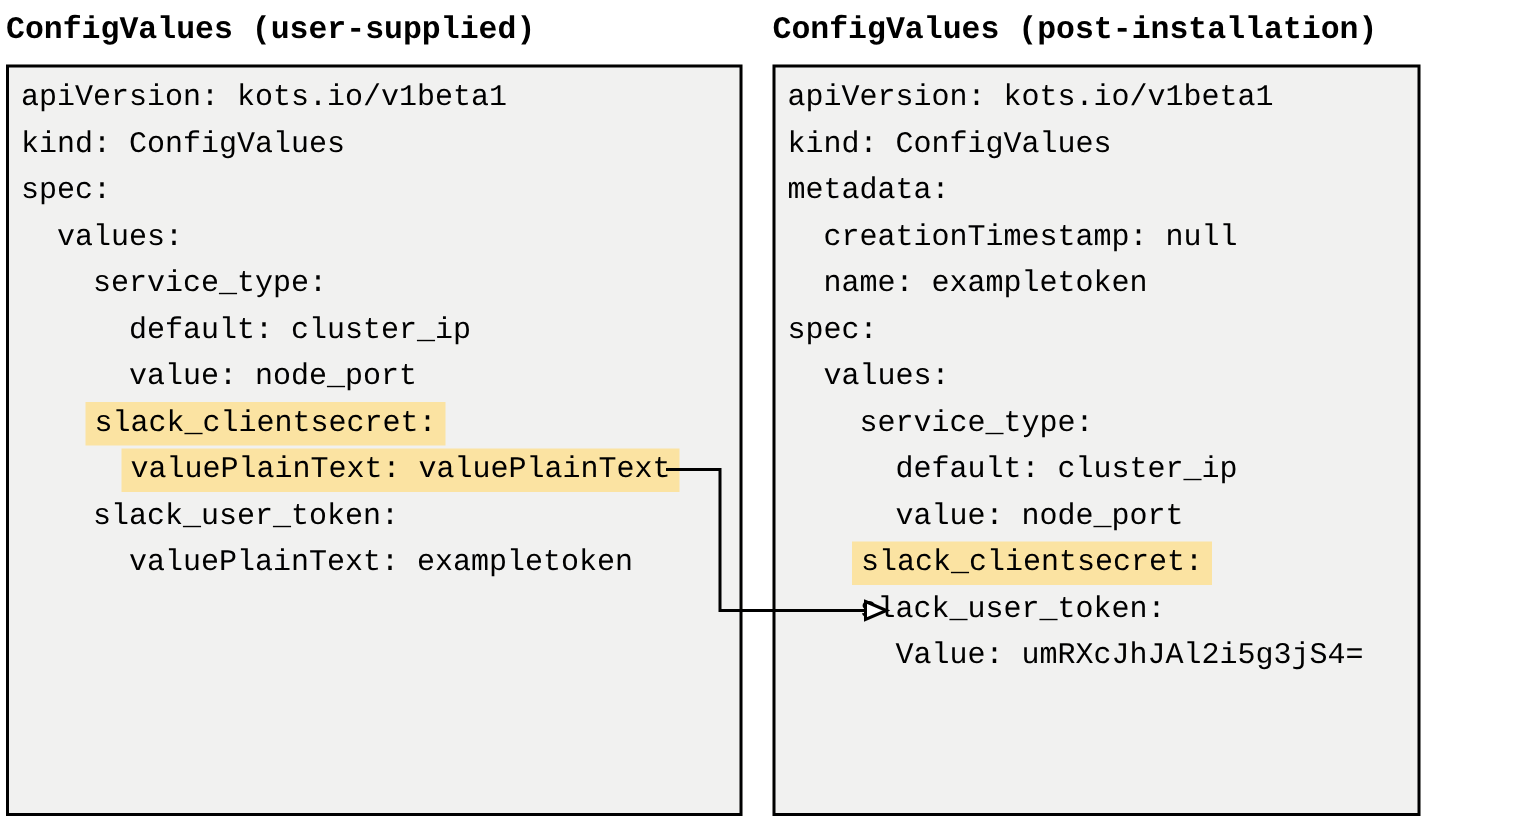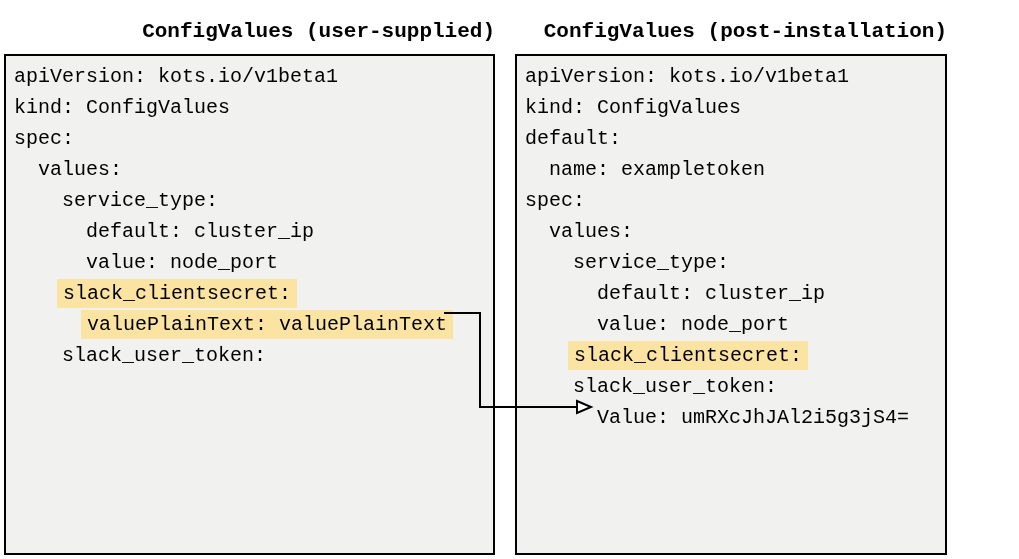--- a/index.html
+++ b/index.html
@@ -12,29 +12,28 @@
     overflow: hidden;
     font-family: "Liberation Mono", "DejaVu Sans Mono", monospace;
   }
   .panel-col {
     position: absolute;
     top: 8px;
   }
   .panel-col.left  { left: 4px;   width: 491px; }
   .panel-col.right { left: 515px; width: 432px; }
   .panel-title {
-    text-align: right;
+    text-align: left;
     font-weight: bold;
     font-size: 21px;
     line-height: 26px;
     height: 26px;
     margin-bottom: 9px;
     color: #000;
     white-space: pre;
-    margin-top: 11px;
   }
   .code-box {
     box-sizing: border-box;
     height: 501px;
     border: 2px solid var(--border-c, #000);
     background: var(--panel-bg, #f1f1f0);
     padding: 5px 0 0 8px;
     overflow: hidden;
   }
   .code-line {
@@ -66,29 +65,31 @@
       <div class="code-line"><span></span><span class="code-text">apiVersion: kots.io/v1beta1</span></div>
       <div class="code-line"><span></span><span class="code-text">kind: ConfigValues</span></div>
       <div class="code-line"><span></span><span class="code-text">spec:</span></div>
       <div class="code-line"><span>  </span><span class="code-text">values:</span></div>
       <div class="code-line"><span>    </span><span class="code-text">service_type:</span></div>
       <div class="code-line"><span>      </span><span class="code-text">default: cluster_ip</span></div>
       <div class="code-line"><span>      </span><span class="code-text">value: node_port</span></div>
       <div class="code-line"><span>    </span><span class="code-text hl">slack_clientsecret:</span></div>
       <div class="code-line"><span>      </span><span class="code-text hl">valuePlainText: valuePlainText</span></div>
       <div class="code-line"><span>    </span><span class="code-text">slack_user_token:</span></div>
+      <div class="code-line"><span>      </span><span class="code-text">valuePlainText: exampletoken</span></div>
     </div>
 </div>
 
 <div class="panel-col right">
   <div class="panel-title">ConfigValues (post-installation)</div>
   <div class="code-box">
       <div class="code-line"><span></span><span class="code-text">apiVersion: kots.io/v1beta1</span></div>
       <div class="code-line"><span></span><span class="code-text">kind: ConfigValues</span></div>
-      <div class="code-line"><span></span><span class="code-text">default:</span></div>
+      <div class="code-line"><span></span><span class="code-text">metadata:</span></div>
+      <div class="code-line"><span>  </span><span class="code-text">creationTimestamp: null</span></div>
       <div class="code-line"><span>  </span><span class="code-text">name: exampletoken</span></div>
       <div class="code-line"><span></span><span class="code-text">spec:</span></div>
       <div class="code-line"><span>  </span><span class="code-text">values:</span></div>
       <div class="code-line"><span>    </span><span class="code-text">service_type:</span></div>
       <div class="code-line"><span>      </span><span class="code-text">default: cluster_ip</span></div>
       <div class="code-line"><span>      </span><span class="code-text">value: node_port</span></div>
       <div class="code-line"><span>    </span><span class="code-text hl">slack_clientsecret:</span></div>
       <div class="code-line"><span>    </span><span class="code-text">slack_user_token:</span></div>
       <div class="code-line"><span>      </span><span class="code-text">Value: umRXcJhJAl2i5g3jS4=</span></div>
     </div>

